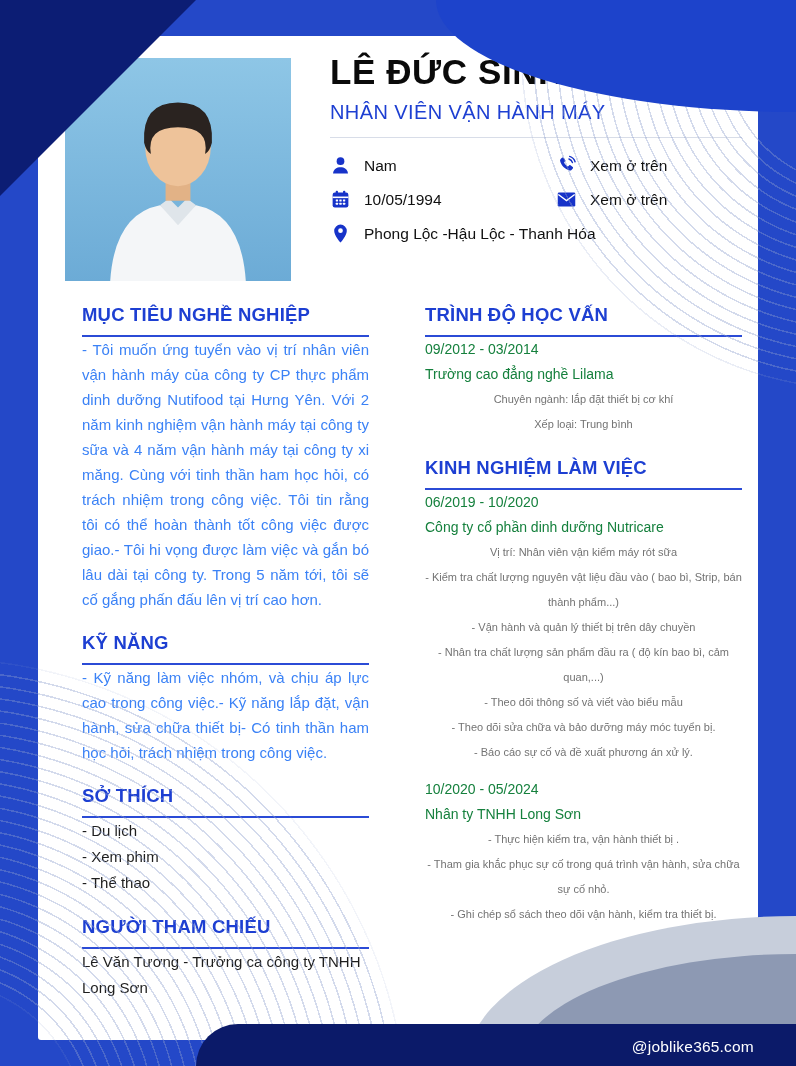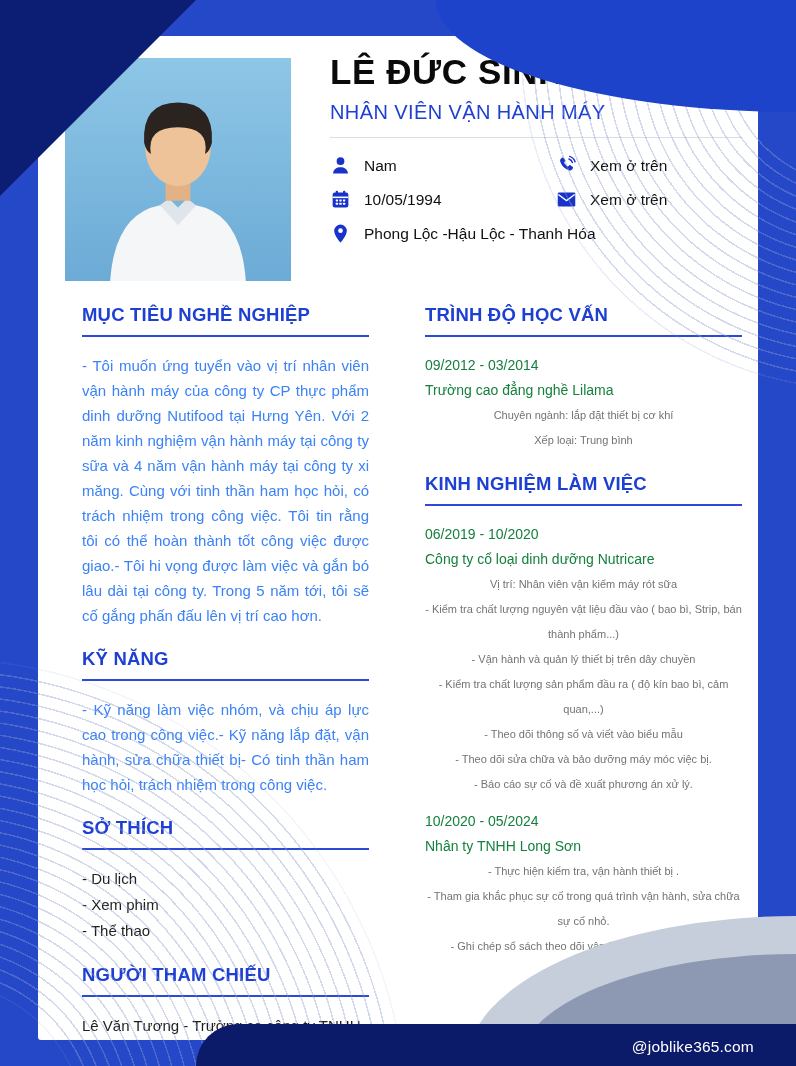--- a/index.html
+++ b/index.html
@@ -73,21 +73,21 @@
   .info-item { display:flex; align-items:center; gap:13px; font-size:15.5px; color:#101010; }
   .info-item .icon { width:21px; height:21px; color:#1733c9; flex:0 0 auto; }
   .icon svg { width:100%; height:100%; display:block; }
   .info-address { grid-column:1 / span 2; }
   
   .columns { display:flex; padding:0 16px 0 44px; }
   .col-left { width:287px; flex:0 0 auto; }
   .col-right { flex:1 1 auto; margin-left:56px; min-width:0; }
   .section-title {
     color:#1d3fd2; font-weight:700; font-size:18.5px; letter-spacing:.2px;
-    padding-bottom:9px; border-bottom:2px solid #2b4bd6; margin:20px 0 16px;
+    padding-bottom:9px; border-bottom:2px solid #2b4bd6; margin:20px 0 0;
   }
   .section-title.first { margin-top:16px; }
   .para { font-size:15px; line-height:25px; color:#3b82f6; text-align:justify; }
   .list-line { font-size:15px; line-height:26px; color:#1e1e1e; }
   .entry { margin-bottom:12px; }
   .entry-period, .entry-company {
     font-weight:400; font-size:14px; color:#15803d; line-height:25px;
   }
   .entry-line { font-size:11px; line-height:25px; color:#737373;text-align:center; }
 </style>
@@ -215,27 +215,27 @@
           <div class="entry-period">09/2012 - 03/2014</div>
           <div class="entry-company">Trường cao đẳng nghề Lilama</div>
           <div class="entry-line">Chuyên ngành: lắp đặt thiết bị cơ khí</div>
           <div class="entry-line">Xếp loại: Trung bình</div>
         </div>
 
         <div class="section-title">KINH NGHIỆM LÀM VIỆC</div>
 
         <div class="entry">
           <div class="entry-period">06/2019 - 10/2020</div>
-          <div class="entry-company">Công ty cổ loại dinh dưỡng Nutricare</div>
+          <div class="entry-company">Công ty cổ phần dinh dưỡng Nutricare</div>
           <div class="entry-line">Vị trí: Nhân viên vận kiểm máy rót sữa</div>
           <div class="entry-line">- Kiểm tra chất lượng nguyên vật liệu đầu vào ( bao bì, Strip, bán thành phẩm...)</div>
           <div class="entry-line">- Vận hành và quản lý thiết bị trên dây chuyền</div>
-          <div class="entry-line">- Kiểm tra chất lượng sản phẩm đầu ra ( độ kín bao bì, cảm quan,...)</div>
+          <div class="entry-line">- Nhân tra chất lượng sản phẩm đầu ra ( độ kín bao bì, cảm quan,...)</div>
           <div class="entry-line">- Theo dõi thông số và viết vào biểu mẫu</div>
-          <div class="entry-line">- Theo dõi sửa chữa và bảo dưỡng máy móc việc bị.</div>
+          <div class="entry-line">- Theo dõi sửa chữa và bảo dưỡng máy móc tuyển bị.</div>
           <div class="entry-line">- Báo cáo sự cố và đề xuất phương án xử lý.</div>
         </div>
 
         <div class="entry">
           <div class="entry-period">10/2020 - 05/2024</div>
           <div class="entry-company">Nhân ty TNHH Long Sơn</div>
           <div class="entry-line">- Thực hiện kiểm tra, vận hành thiết bị .</div>
           <div class="entry-line">- Tham gia khắc phục sự cố trong quá trình vận hành, sửa chữa sự cố nhỏ.</div>
           <div class="entry-line">- Ghi chép sổ sách theo dõi vận hành, kiểm tra thiết bị.</div>
         </div>

